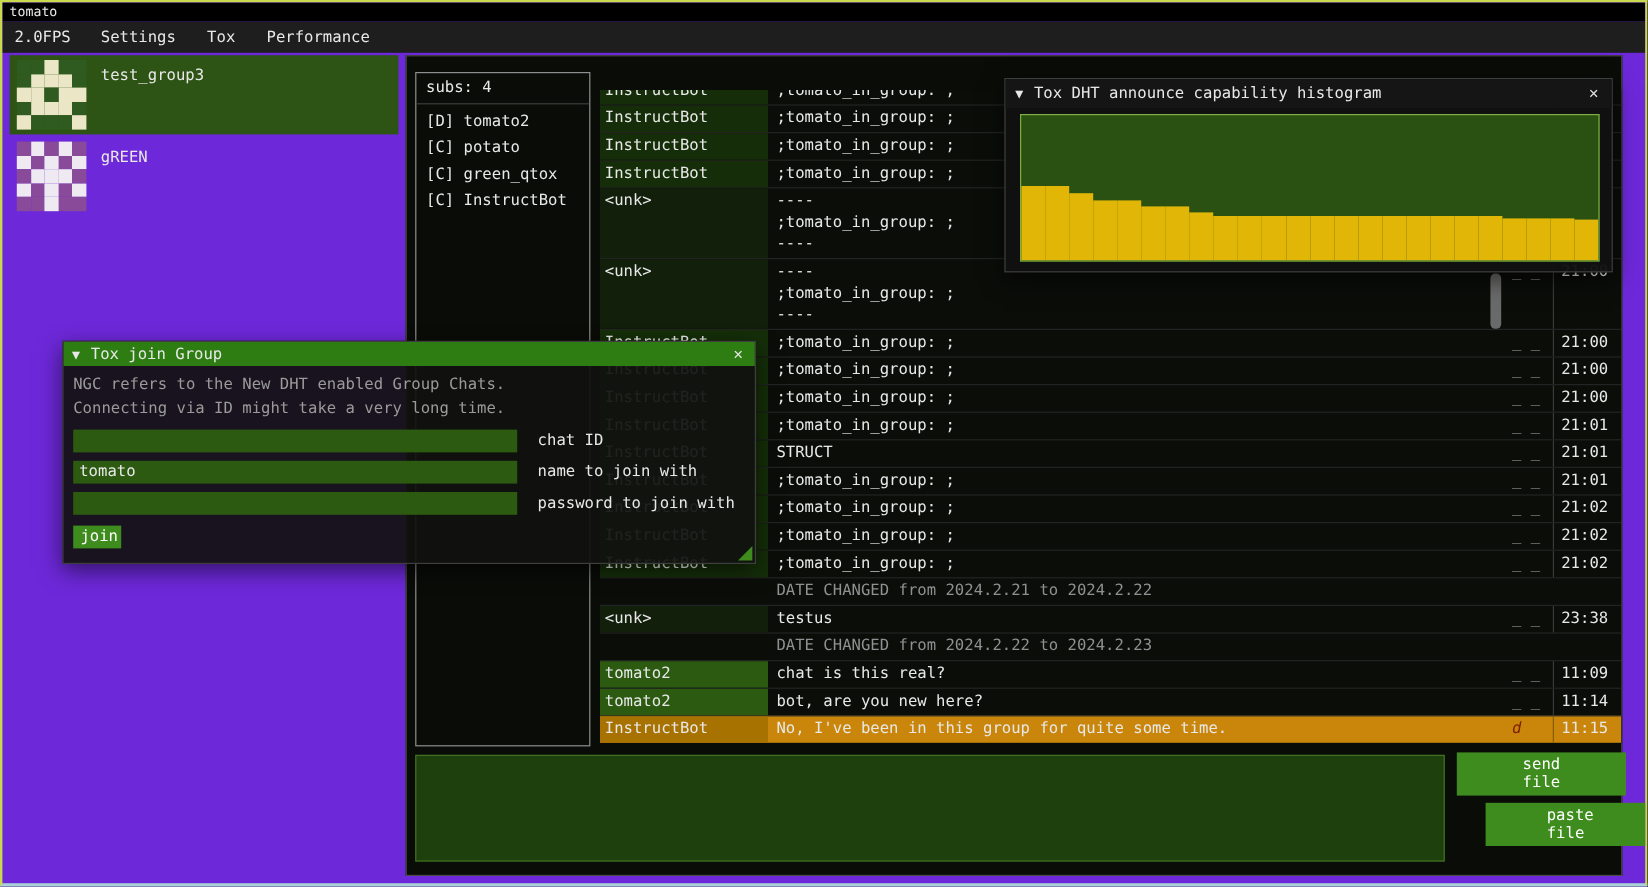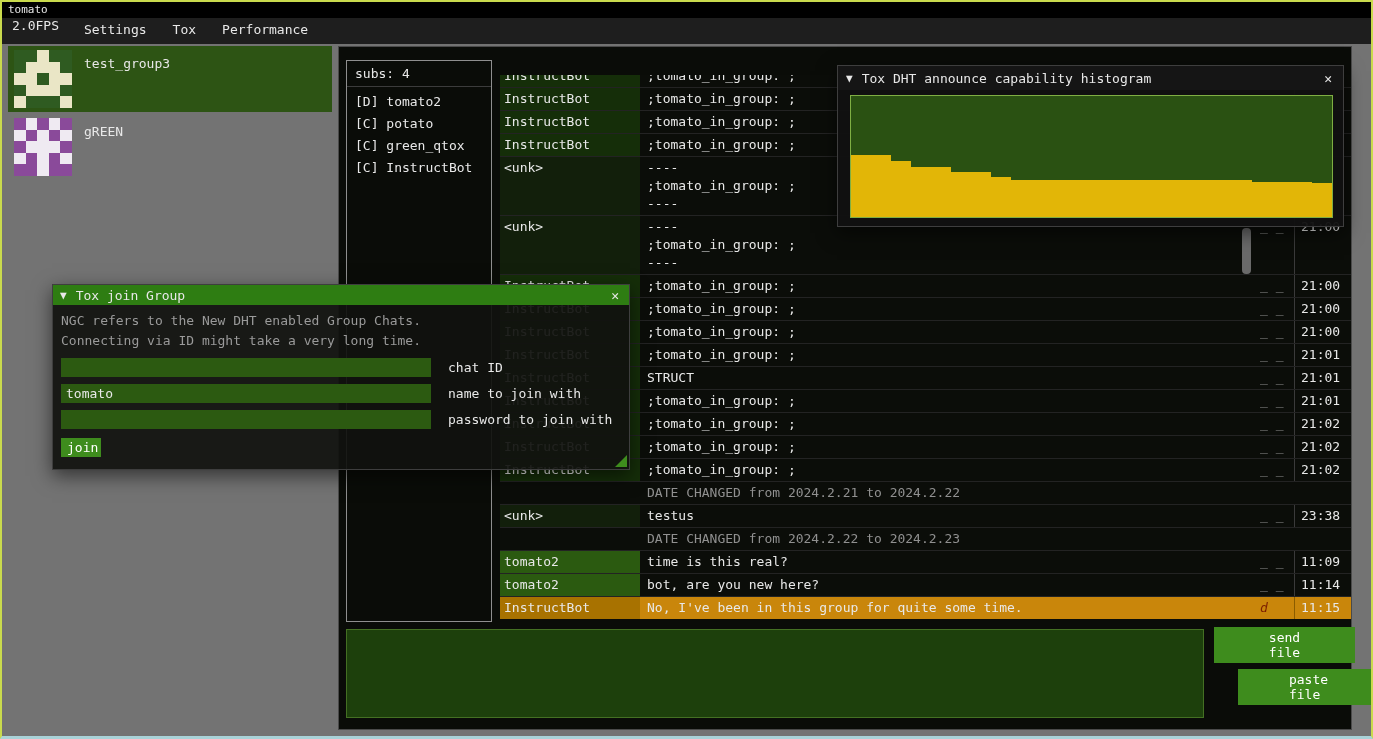--- a/index.html
+++ b/index.html
@@ -1,27 +1,27 @@
 <!DOCTYPE html>
 <html><head>
 <meta charset="utf-8">
 <style>
   html,body{margin:0;padding:0;background:#000;}
   #app{
     position:relative;width:1373px;height:739px;box-sizing:border-box;
-    background:#737373;overflow:hidden;
+    background:#6d28d9;overflow:hidden;
     border:2px solid #c9da4d;border-bottom:3px solid #a9d2d8;
     font-family:"DejaVu Sans Mono","Liberation Mono",monospace;
     font-size:13px;color:#e8e8e8;
   }
   
   .titlebar{position:absolute;left:0;top:0;width:100%;height:16px;background:#000;
     font-size:11px;line-height:16px;padding-left:6px;box-sizing:border-box;}
   .menubar{position:absolute;left:0;top:16px;width:100%;height:26px;background:#1e1e1e;
-    display:flex;}
+    display:flex;align-items:center;}
   .fps{padding:0 12px 0 10px;}
   .menu-item{padding:4px 13px;cursor:default;}
   
   .group-row{position:absolute;left:6px;width:324px;height:66px;display:flex;}
   .group-row.sel{background:#2d5414;}
   .avatar{width:58px;height:58px;margin:4px 0 0 6px;display:grid;
     grid-template-columns:repeat(5,1fr);grid-template-rows:repeat(5,1fr);flex:0 0 58px;}
   .group-label{margin:10px 0 0 12px;}
   
   .right-pane{position:absolute;left:336px;top:44px;width:1014px;height:684px;
@@ -288,21 +288,21 @@
           <div class="cmsg">testus</div>
           <div class="cflags">_ _</div>
           <div class="ctime">23:38</div>
         </div>
         <div class="crow date-row">
           <div class="cname"></div>
           <div class="cmsg">DATE CHANGED from 2024.2.22 to 2024.2.23</div>
         </div>
         <div class="crow u-tomato2">
           <div class="cname">tomato2</div>
-          <div class="cmsg">time is this real?</div>
+          <div class="cmsg">chat is this real?</div>
           <div class="cflags">_ _</div>
           <div class="ctime">11:09</div>
         </div>
         <div class="crow u-tomato2">
           <div class="cname">tomato2</div>
           <div class="cmsg">bot, are you new here?</div>
           <div class="cflags">_ _</div>
           <div class="ctime">11:14</div>
         </div>
         <div class="crow u-instructbot hl">

